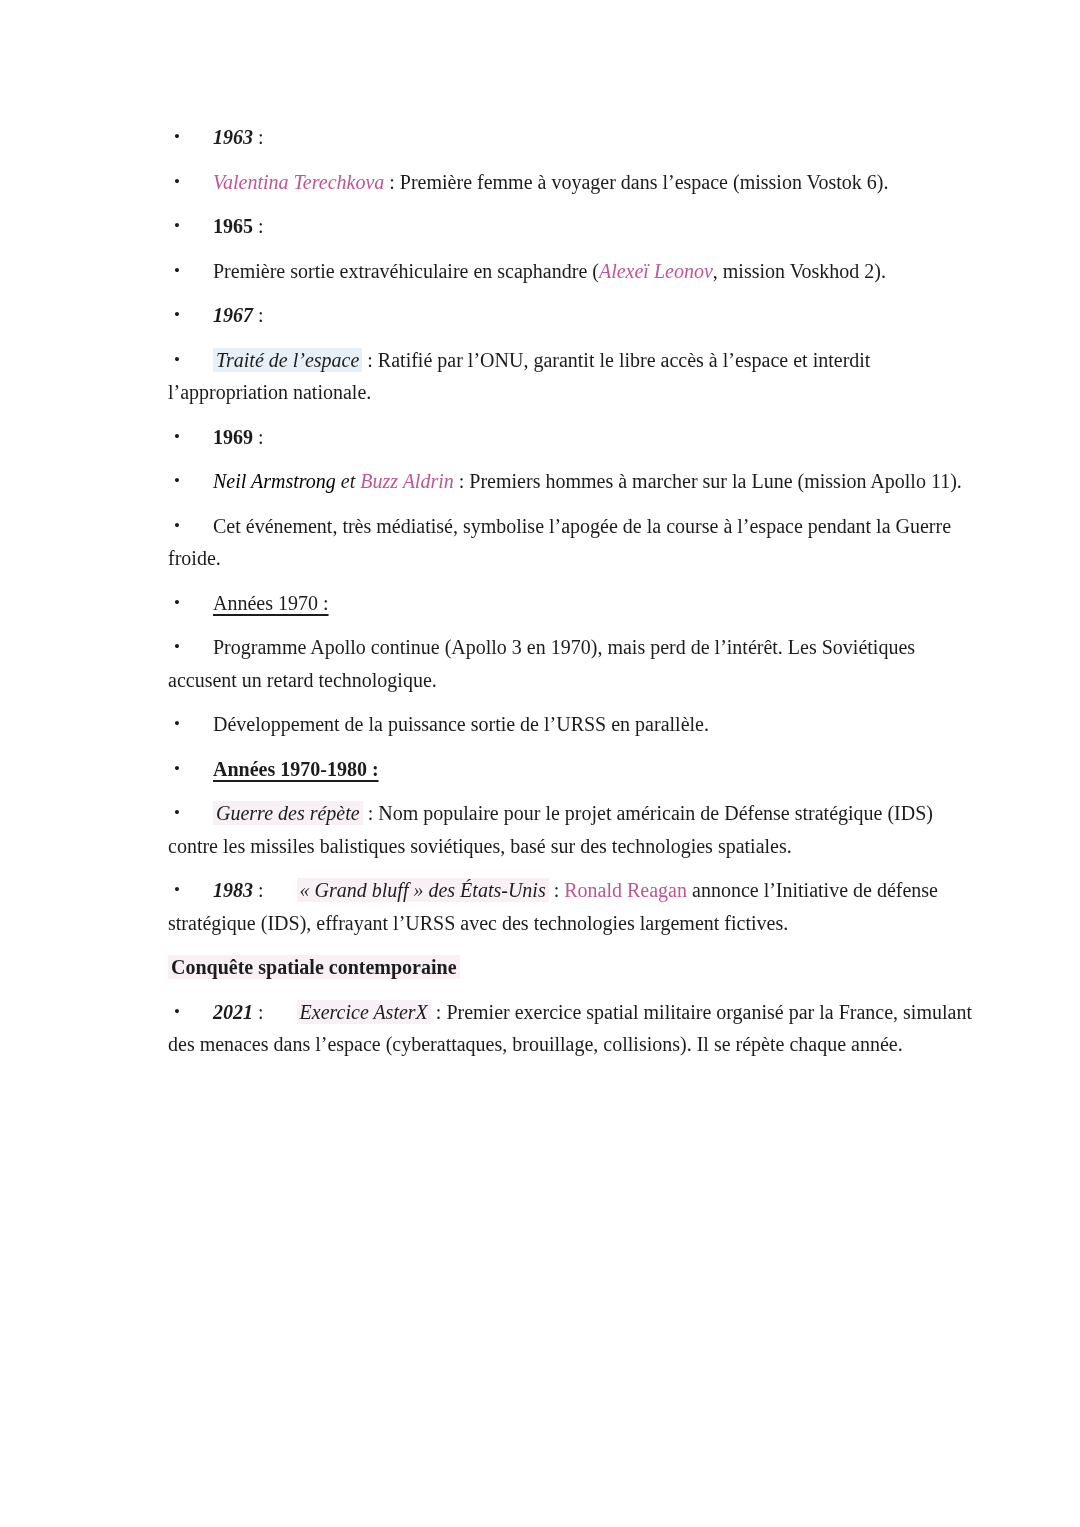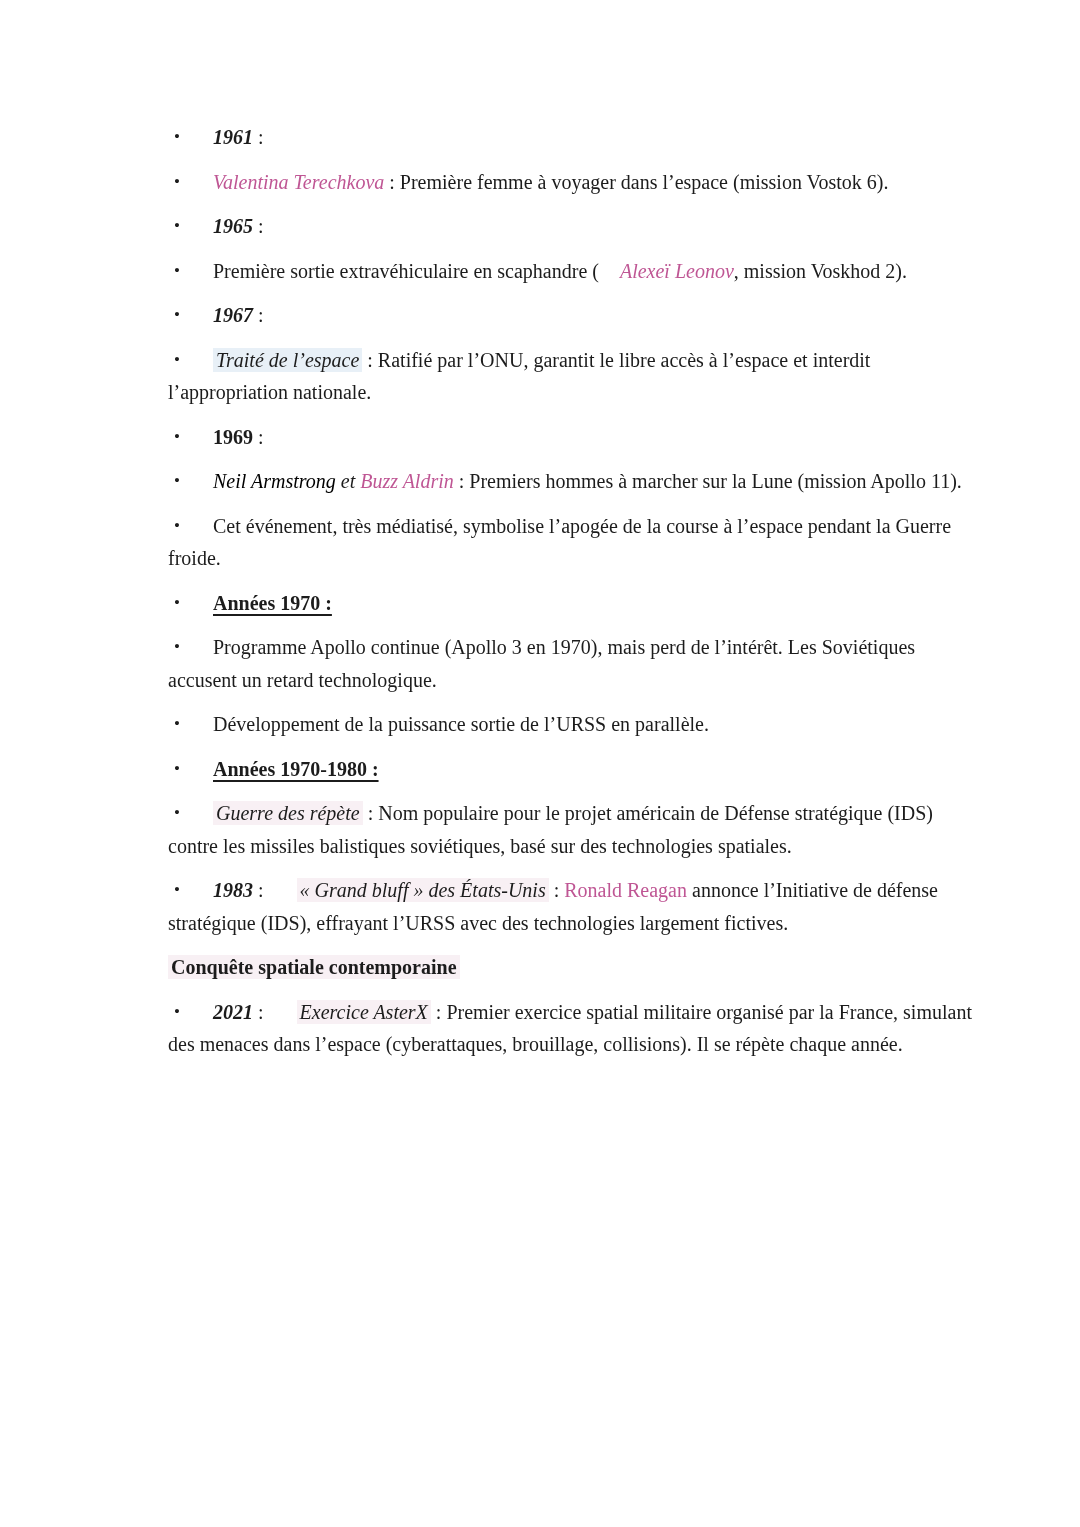--- a/index.html
+++ b/index.html
@@ -40,30 +40,30 @@
     color:#9c9c9c;
   }
   .footer-title { font-size:12.5px; letter-spacing:0.3px; }
   .footer-page { font-size:13.5px; }
 </style>
 </head>
 <body>
 
 <div class="page">
   <div class="content">
-      <p class="para with-bullet"><span class="bullet">•</span><span style="font-weight: bold; font-style: italic;">1961</span><span> :</span></p>
+      <p class="para with-bullet"><span class="bullet">•</span><span style="font-weight: bold; font-style: italic;">1963</span><span> :</span></p>
       <p class="para with-bullet"><span class="bullet">•</span><span style="font-style: italic; color: rgb(191, 86, 148);">Valentina Terechkova</span><span> : Première femme à voyager dans l’espace (mission Vostok 6).</span></p>
-      <p class="para with-bullet"><span class="bullet">•</span><span style="font-weight: bold; font-style: italic;">1965</span><span> :</span></p>
-      <p class="para with-bullet"><span class="bullet">•</span><span>Première sortie extravéhiculaire en scaphandre (</span><span style="font-style: italic; color: rgb(191, 86, 148); margin-left: 21px;">Alexeï Leonov</span><span>, mission Voskhod 2).</span></p>
+      <p class="para with-bullet"><span class="bullet">•</span><span style="font-weight: bold; ">1965</span><span> :</span></p>
+      <p class="para with-bullet"><span class="bullet">•</span><span>Première sortie extravéhiculaire en scaphandre (</span><span style="font-style: italic; color: rgb(191, 86, 148);">Alexeï Leonov</span><span>, mission Voskhod 2).</span></p>
       <p class="para with-bullet"><span class="bullet">•</span><span style="font-weight: bold; font-style: italic;">1967</span><span> :</span></p>
       <p class="para with-bullet"><span class="bullet">•</span><span class="seg-hl" style="font-style: italic; background-color: rgb(232, 240, 247);">Traité de l’espace</span><span> : Ratifié par l’ONU, garantit le libre accès à l’espace et interdit l’appropriation nationale.</span></p>
       <p class="para with-bullet"><span class="bullet">•</span><span style="font-weight: bold;">1969</span><span> :</span></p>
       <p class="para with-bullet"><span class="bullet">•</span><span style="font-style: italic; color: #000000;">Neil Armstrong</span><span style="font-style: italic;"> et </span><span style="font-style: italic; color: rgb(191, 86, 148);">Buzz Aldrin</span><span> : Premiers hommes à marcher sur la Lune (mission Apollo 11).</span></p>
       <p class="para with-bullet"><span class="bullet">•</span><span>Cet événement, très médiatisé, symbolise l’apogée de la course à l’espace pendant la Guerre froide.</span></p>
-      <p class="para with-bullet"><span class="bullet">•</span><span class="seg-u" style="font-weight: bold;">Années 1970 :</span></p>
+      <p class="para with-bullet"><span class="bullet">•</span><span class="seg-u" style="font-weight: normal;">Années 1970 :</span></p>
       <p class="para with-bullet"><span class="bullet">•</span><span>Programme Apollo continue (Apollo 3 en 1970), mais perd de l’intérêt. Les Soviétiques accusent un retard technologique.</span></p>
       <p class="para with-bullet"><span class="bullet">•</span><span>Développement de la puissance sortie de l’URSS en parallèle.</span></p>
       <p class="para with-bullet"><span class="bullet">•</span><span class="seg-u" style="font-weight: bold;">Années 1970-1980 :</span></p>
       <p class="para with-bullet"><span class="bullet">•</span><span class="seg-hl" style="font-style: italic; background-color: rgb(248, 240, 244);">Guerre des répète</span><span> : Nom populaire pour le projet américain de Défense stratégique (IDS) contre les missiles balistiques soviétiques, basé sur des technologies spatiales.</span></p>
       <p class="para with-bullet"><span class="bullet">•</span><span style="font-weight: bold; font-style: italic;">1983</span><span> :</span><span class="tab"></span><span class="seg-hl" style="font-style: italic; background-color: rgb(248, 240, 244);">« Grand bluff » des États-Unis</span><span> : </span><span style="color: rgb(191, 86, 148);">Ronald Reagan</span><span> annonce l’Initiative de défense stratégique (IDS), effrayant l’URSS avec des technologies largement fictives.</span></p>
       <p class="para heading-para"><span class="seg-hl" style="font-weight: bold; background-color: rgb(248, 240, 244);">Conquête spatiale contemporaine</span></p>
       <p class="para with-bullet"><span class="bullet">•</span><span style="font-weight: bold; font-style: italic;">2021</span><span> :</span><span class="tab"></span><span class="seg-hl" style="font-style: italic; background-color: rgb(248, 240, 244);">Exercice AsterX</span><span> : Premier exercice spatial militaire organisé par la France, simulant des menaces dans l’espace (cyberattaques, brouillage, collisions). Il se répète chaque année.</span></p>
     </div>
   <div class="footer">
     <span class="footer-title">OCÉANS ET ESPACE : QUELLES SPÉCIFICITÉS ?</span>

